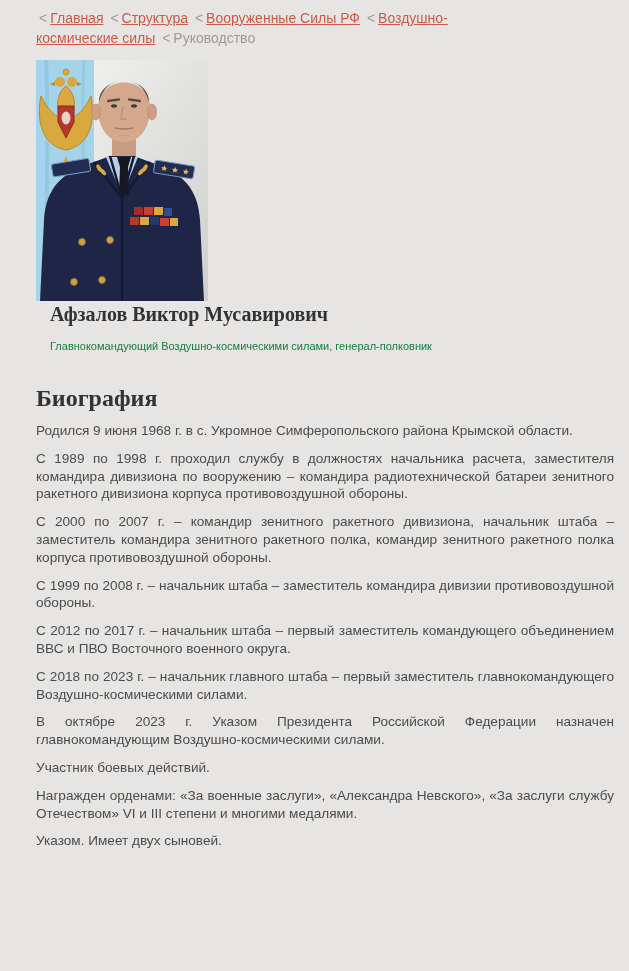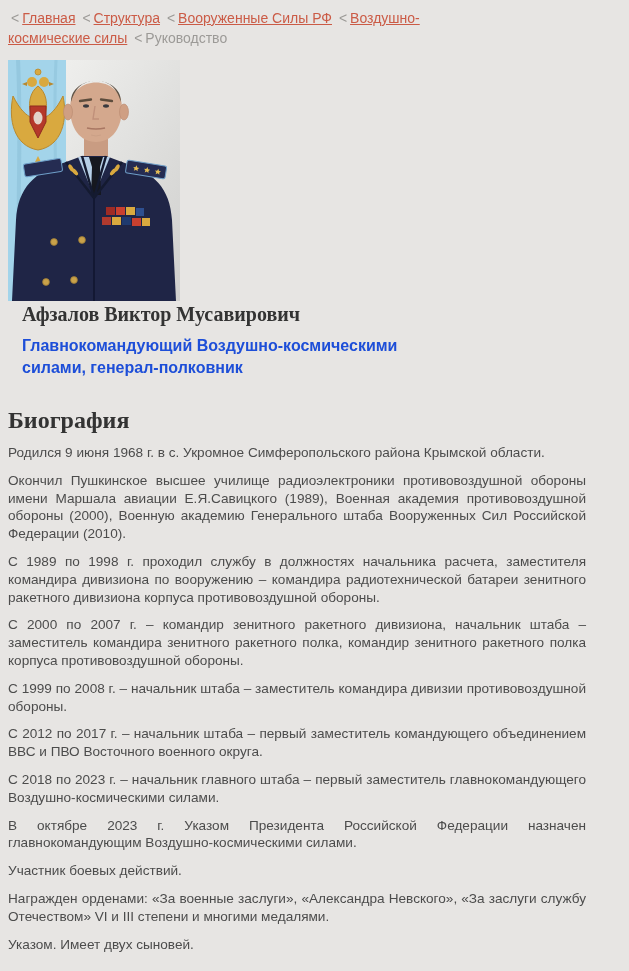--- a/index.html
+++ b/index.html
@@ -5,21 +5,21 @@
   html, body {
     margin: 0;
     padding: 0;
     width: 629px;
     height: 971px;
     background: #e7e5e3;
     font-family: "Liberation Sans", sans-serif;
     color: #4c4c4c;
     overflow: hidden;
   }
-  .page { padding: 8px 0 0 8px; }
+  .page { padding: 8px 0 0 8px; margin-left: 28px; }
 
   
   .breadcrumb {
     width: 472px;
     font-size: 14px;
     line-height: 20px;
     color: #9c9a97;
   }
   .breadcrumb a {
     color: #cb5b46;
@@ -35,24 +35,23 @@
   .profile-info { margin-left: 14px; padding-top: 2px; max-width: 430px; }
   .profile-name {
     font-family: "Liberation Serif", serif;
     font-weight: bold;
     font-size: 20px;
     color: #333333;
     margin: 0;
   }
   .profile-position {
     margin-top: 9px;
-    font-size: 16px;
+    font-size: 11px;
     line-height: 22px;
-    color: #1d4ed8;
-    font-weight: bold;
+    color: #15803d;
   }
 
   
   .bio-heading {
     font-family: "Liberation Serif", serif;
     font-weight: bold;
     font-size: 24px;
     color: #333333;
     margin: 28px 0 0 0;
   }
@@ -171,21 +170,20 @@
     </div>
     <div class="profile-info">
       <h1 class="profile-name">Афзалов Виктор Мусавирович</h1>
       <div class="profile-position">Главнокомандующий Воздушно-космическими силами, генерал-полковник</div>
     </div>
   </section>
 
   <section class="bio">
     <h2 class="bio-heading">Биография</h2>
     <p>Родился 9 июня 1968 г. в с. Укромное Симферопольского района Крымской области.</p>
-    <p>Окончил Пушкинское высшее училище радиоэлектроники противовоздушной обороны имени Маршала авиации Е.Я.Савицкого (1989), Военная академия противовоздушной обороны (2000), Военную академию Генерального штаба Вооруженных Сил Российской Федерации (2010).</p>
     <p>С 1989 по 1998 г. проходил службу в должностях начальника расчета, заместителя командира дивизиона по вооружению – командира радиотехнической батареи зенитного ракетного дивизиона корпуса противовоздушной обороны.</p>
     <p>С 2000 по 2007 г. – командир зенитного ракетного дивизиона, начальник штаба – заместитель командира зенитного ракетного полка, командир зенитного ракетного полка корпуса противовоздушной обороны.</p>
     <p>С 1999 по 2008 г. – начальник штаба – заместитель командира дивизии противовоздушной обороны.</p>
     <p>С 2012 по 2017 г. – начальник штаба – первый заместитель командующего объединением ВВС и ПВО Восточного военного округа.</p>
     <p>С 2018 по 2023 г. – начальник главного штаба – первый заместитель главнокомандующего Воздушно-космическими силами.</p>
     <p>В октябре 2023 г. Указом Президента Российской Федерации назначен главнокомандующим Воздушно-космическими силами.</p>
     <p>Участник боевых действий.</p>
     <p>Награжден орденами: «За военные заслуги», «Александра Невского», «За заслуги службу Отечеством» VI и III степени и многими медалями.</p>
     <p>Указом. Имеет двух сыновей.</p>
   </section>

